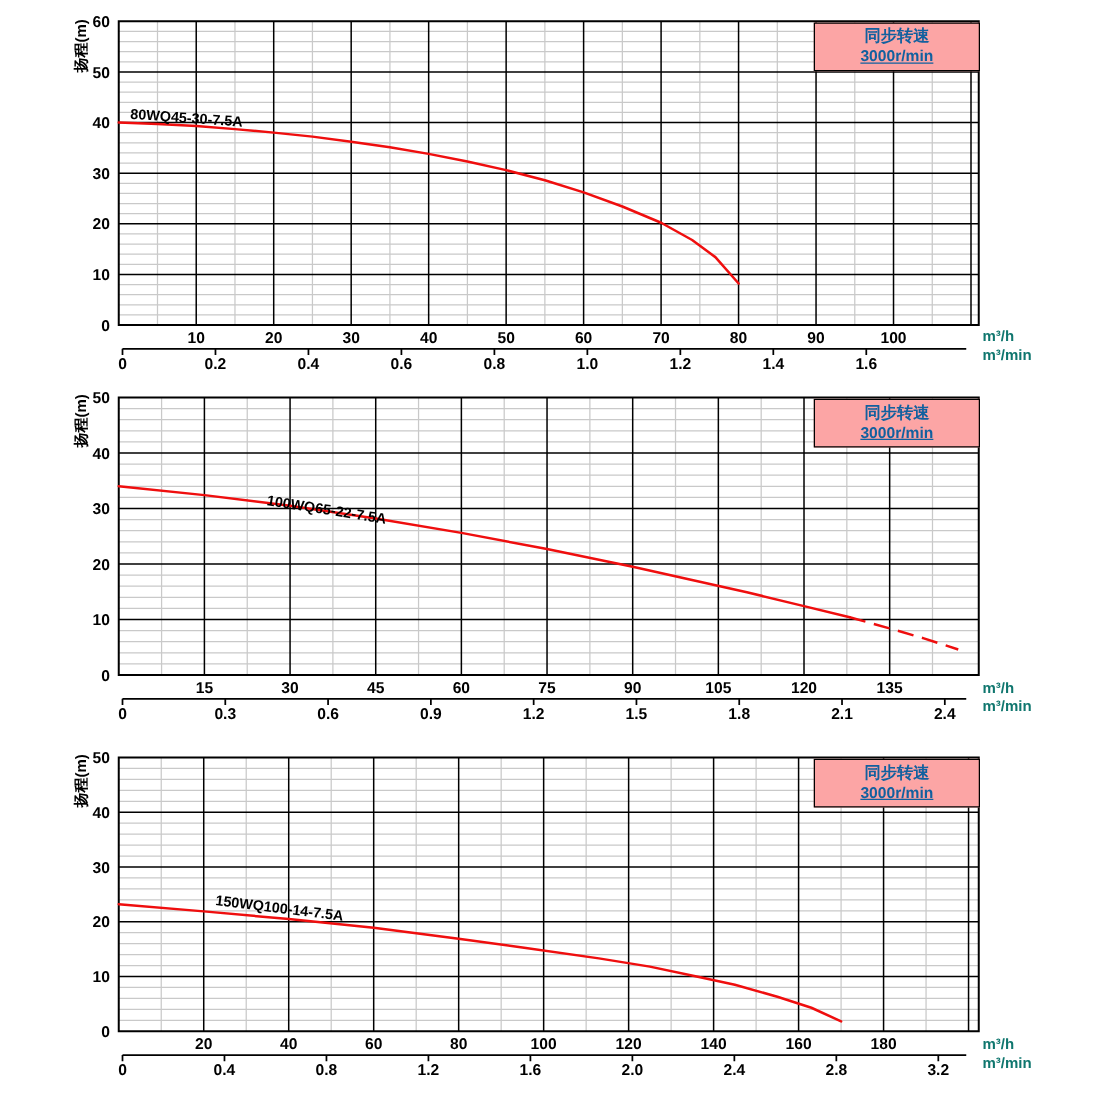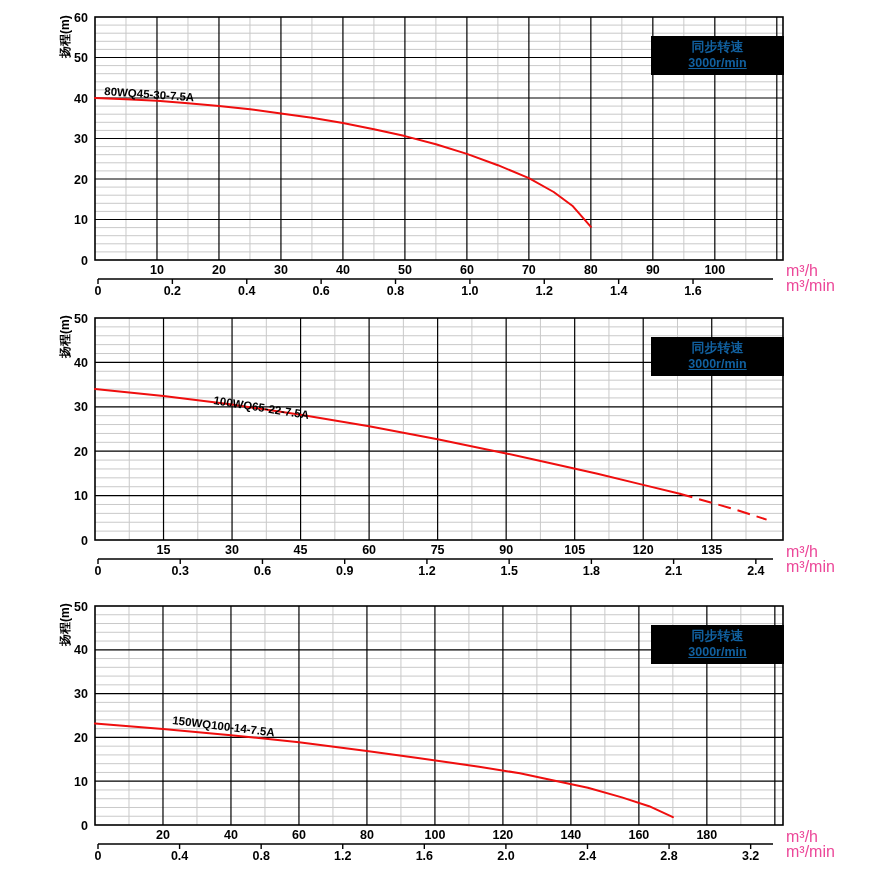--- a/index.html
+++ b/index.html
@@ -1,24 +1,24 @@
 <!DOCTYPE html>
 <html><head>
 <meta charset="utf-8">
 <style>
   html,body{margin:0;padding:0;background:#fff;}
   body{width:875px;height:876px;position:relative;font-family:"Liberation Sans",sans-serif;}
   #charts-svg{position:absolute;left:0;top:0;}
-  .speed-box{position:absolute;left:651px;width:131px;height:37px;background:#000000;border:1.6px solid #000;
-             text-align:center;font-weight:bold;margin-top:18px;}
+  .speed-box{position:absolute;left:651px;width:131px;height:37px;background:#fca5a5;border:1.6px solid #000;
+             text-align:center;font-weight:bold;}
   .speed-box .l1{font-size:13px;margin-top:2px;line-height:16px;}
   .speed-box .l2{font-size:12.5px;line-height:16px;text-decoration:underline;}
   .ylabel{position:absolute;left:57px;font-weight:bold;font-size:12px;color:#000;white-space:nowrap;
           transform:rotate(-90deg);transform-origin:0 0;}
-  .unit{position:absolute;left:786px;font-weight:normal;font-size:16px;color:#ec4899;white-space:nowrap;}
+  .unit{position:absolute;left:786px;font-weight:bold;font-size:12px;color:#0f766e;white-space:nowrap;}
 </style>
 </head>
 <body>
 
 <svg id="charts-svg" width="875" height="876">
     <g>
       <g>
         <line x1="125.990990990991" y1="17" x2="125.990990990991" y2="260" stroke="#c9c9c9" stroke-width="1"></line>
         <line x1="187.97297297297297" y1="17" x2="187.97297297297297" y2="260" stroke="#c9c9c9" stroke-width="1"></line>
         <line x1="249.95495495495496" y1="17" x2="249.95495495495496" y2="260" stroke="#c9c9c9" stroke-width="1"></line>

